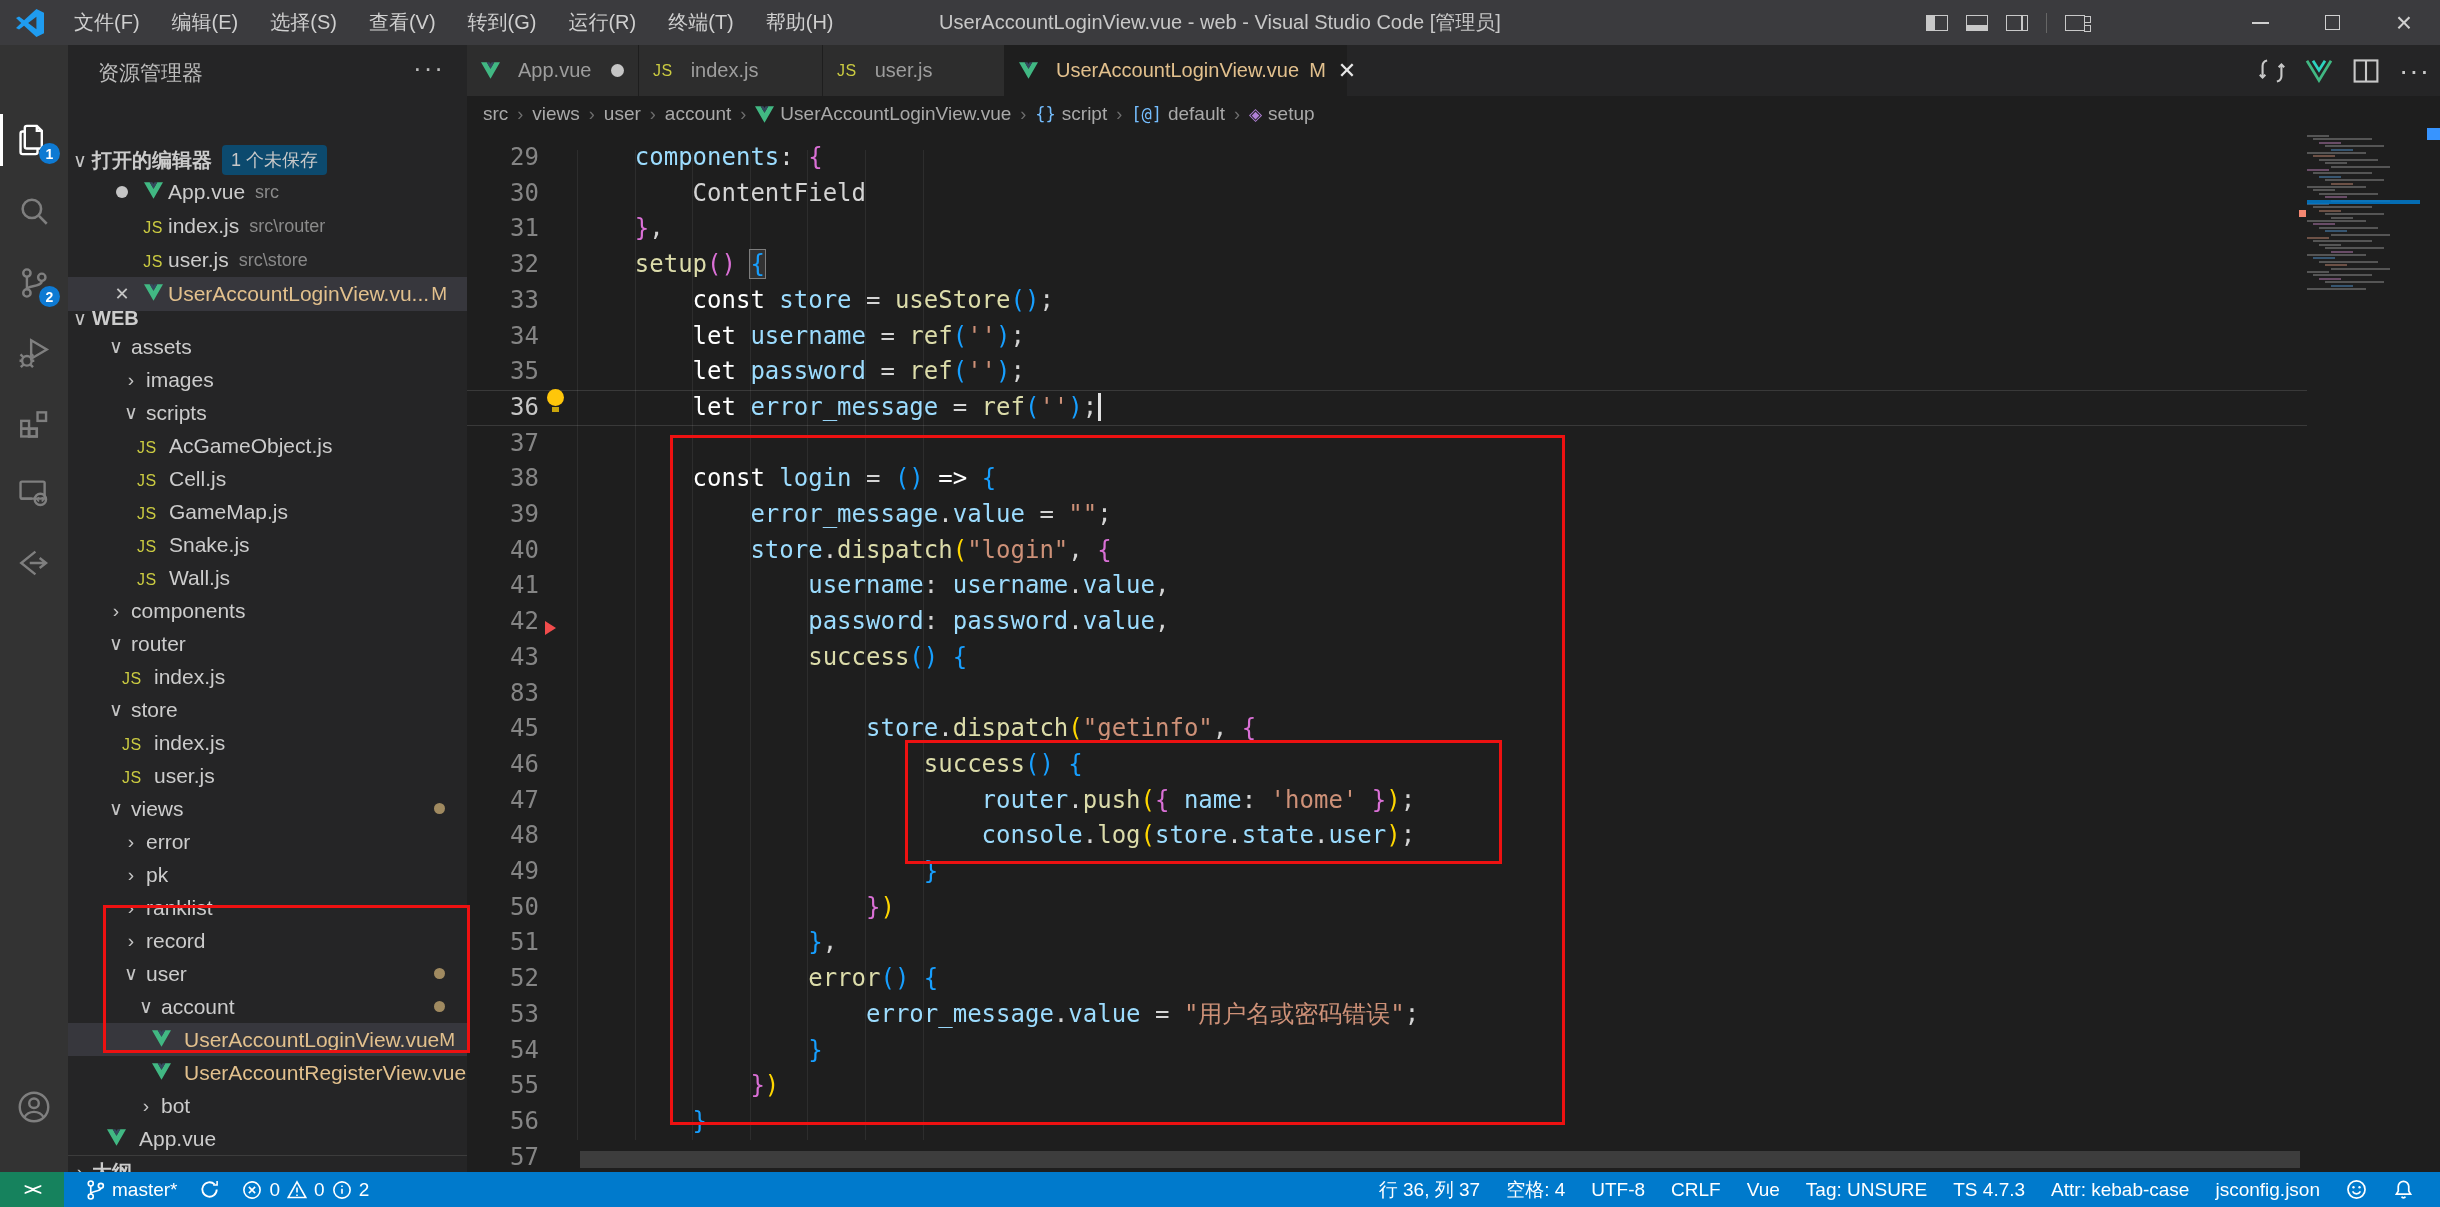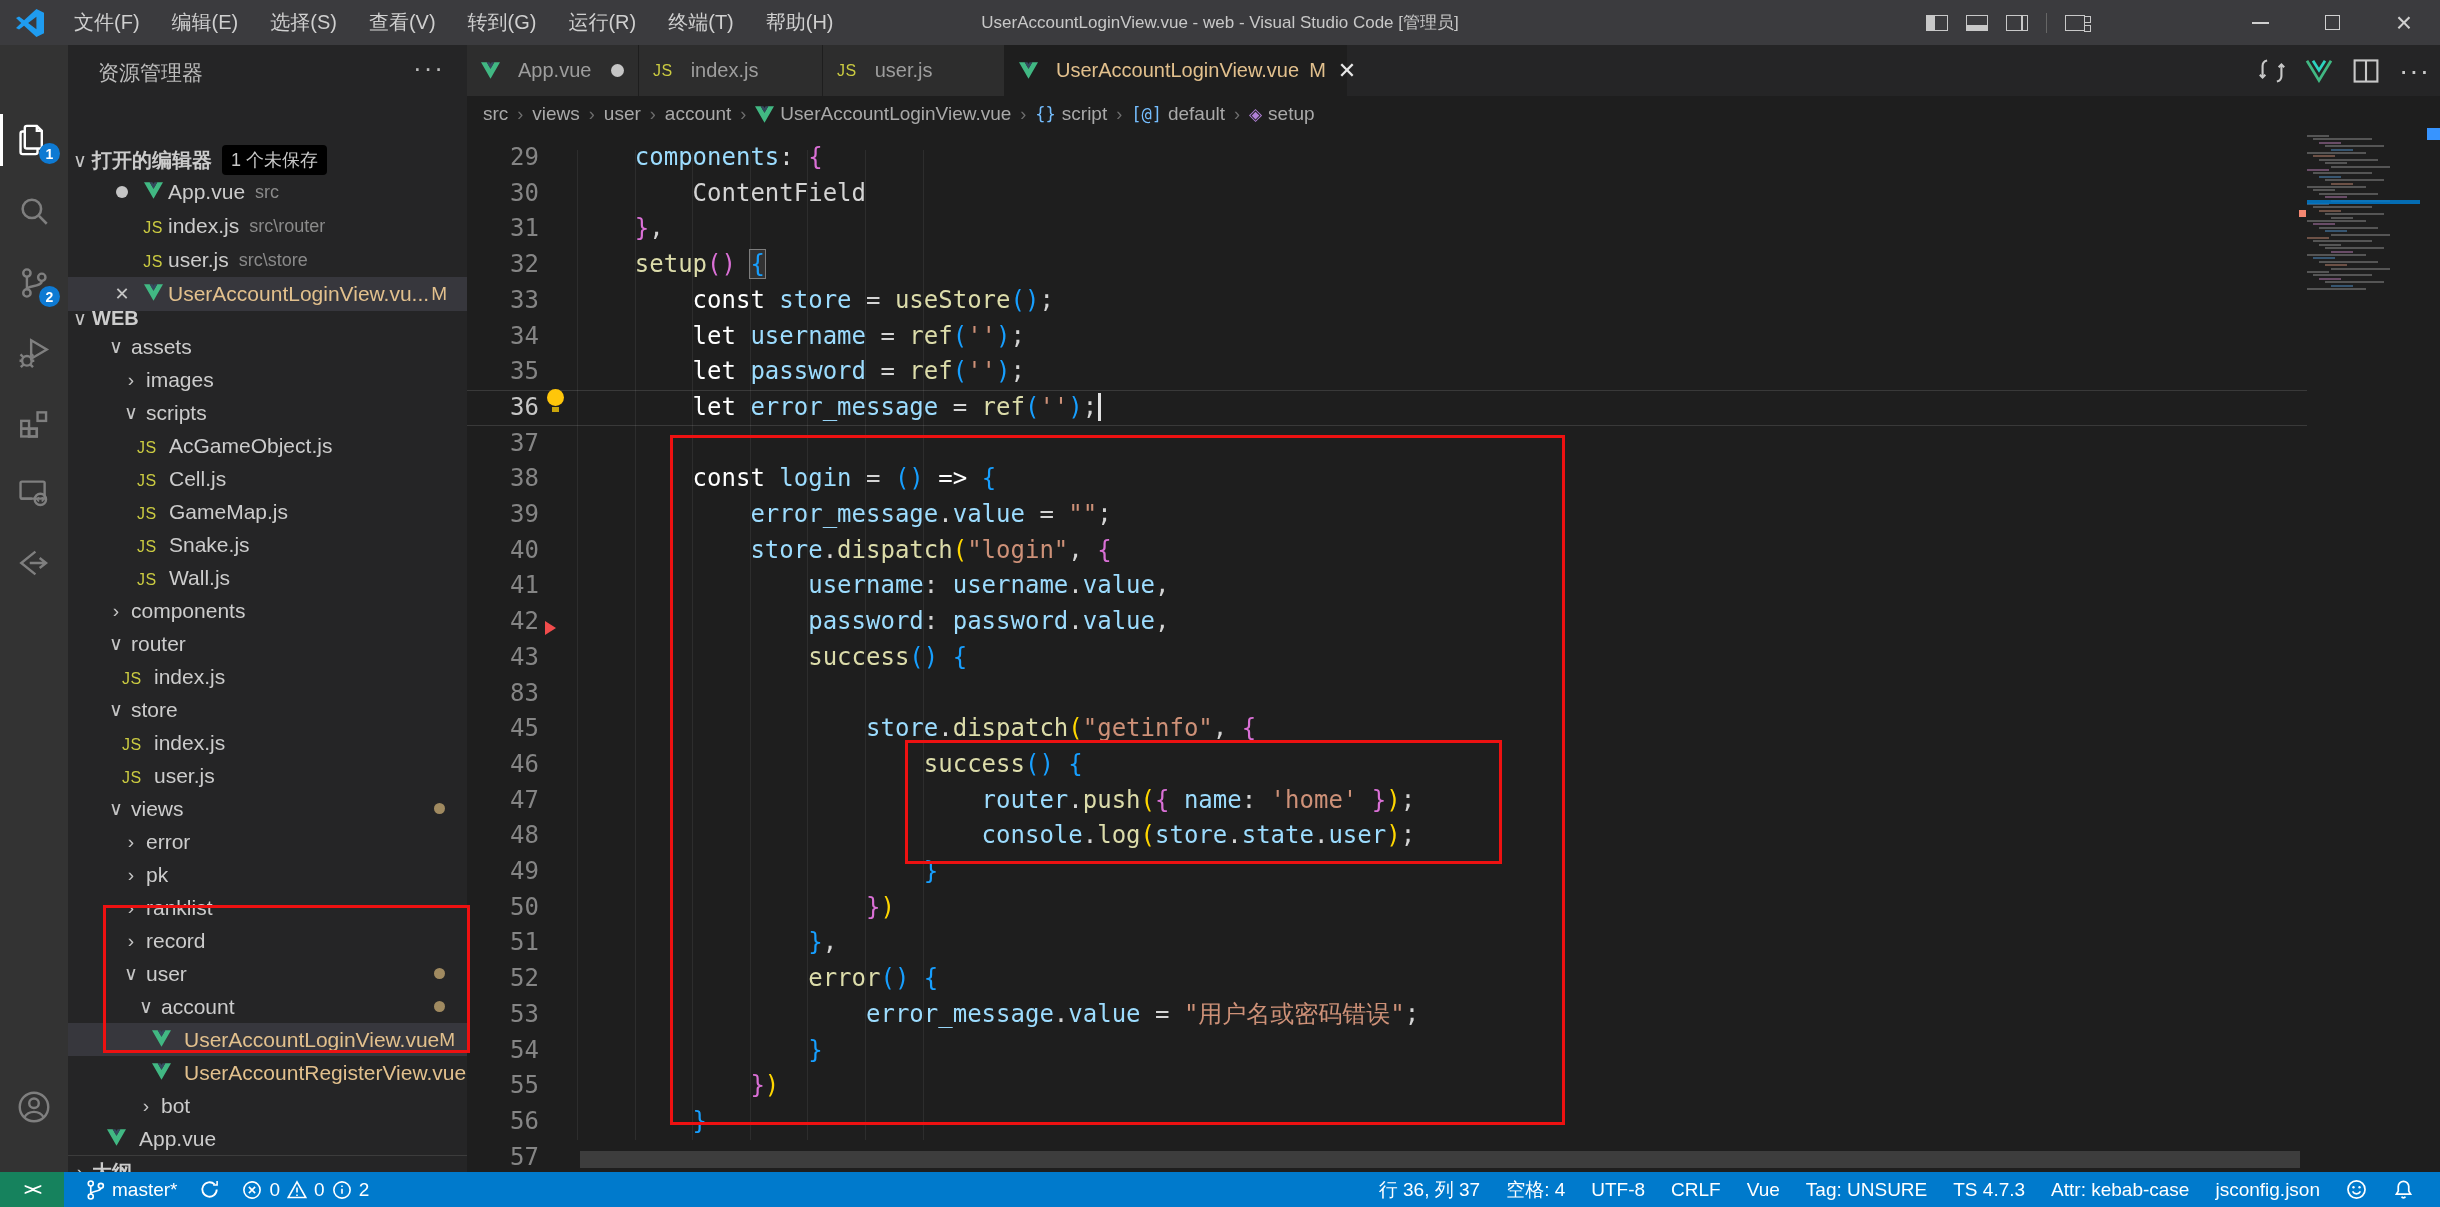--- a/index.html
+++ b/index.html
@@ -5,21 +5,21 @@
   * { margin:0; padding:0; box-sizing:border-box; }
   html,body { width:2440px; height:1207px; overflow:hidden; background:#1e1e1e;
               font-family:"Liberation Sans","DejaVu Sans",sans-serif; color:#cccccc; }
 
   
   #titlebar { position:absolute; left:0; top:0; width:2440px; height:45px; background:#3b3b3e;
               display:flex; align-items:center; }
   #vscode-logo { margin-left:16px; width:28px; height:28px; flex:none; }
   #menubar { display:flex; margin-left:14px; }
   .menu-item { padding:0 16px; font-size:20px; color:#cfcfcf; line-height:45px; cursor:default; }
-  #window-title { position:absolute; left:50%; transform:translateX(-50%); font-size:17px; color:#c8c8c8; white-space:nowrap; }
+  #window-title { position:absolute; left:50%; transform:translateX(-50%); font-size:20px; color:#c8c8c8; white-space:nowrap; }
   #layout-icons { position:absolute; right:355px; top:0; height:45px; display:flex; align-items:center; gap:18px; }
   .lay-box { width:22px; height:16px; border:1.6px solid #c8c8c8; position:relative; }
   .lay-box.left::before  { content:""; position:absolute; left:0; top:0; width:8px; height:100%; background:#c8c8c8; }
   .lay-box.bottom::before{ content:""; position:absolute; left:0; bottom:0; width:100%; height:5px; background:#c8c8c8; }
   .lay-box.right::before { content:""; position:absolute; right:4px; top:0; width:1.6px; height:100%; background:#c8c8c8; }
   .lay-sep { width:1px; height:20px; background:#666; }
   .lay-custom { width:20px; height:16px; border:1.6px solid #c8c8c8; position:relative; }
   .lay-custom::before { content:""; position:absolute; right:-7px; top:0px; width:5px; height:5px; border:1.4px solid #c8c8c8; }
   .lay-custom::after  { content:""; position:absolute; right:-7px; top:9px; width:5px; height:5px; border:1.4px solid #c8c8c8; }
   #window-controls { position:absolute; right:0; top:0; height:45px; display:flex; }
@@ -36,21 +36,21 @@
   .badge { position:absolute; right:8px; bottom:8px; min-width:21px; height:21px; border-radius:11px; background:#0e7ad3;
            color:#fff; font-size:14px; font-weight:bold; display:flex; align-items:center; justify-content:center; padding:0 4px; }
 
   
   #sidebar { position:absolute; left:68px; top:45px; width:399px; height:1127px; background:#252526; overflow:hidden; }
   #sidebar-title-row { position:absolute; left:0; top:0; width:100%; height:50px; }
   #sidebar-title { position:absolute; left:30px; top:14px; font-size:21px; color:#bbbbbb; }
   #sidebar-more { position:absolute; right:22px; top:8px; font-size:26px; color:#bbbbbb; letter-spacing:2px; }
   .section-header { position:absolute; left:0; width:100%; font-weight:bold; font-size:20px; color:#cccccc; display:flex; align-items:center; }
   .chev { display:inline-block; width:24px; text-align:center; color:#c5c5c5; font-weight:normal; font-size:19px; }
-  .oe-badge { margin-left:10px; background:#000000; color:#c8c8c8; font-weight:normal; font-size:18px; padding:3px 9px; border-radius:4px; }
+  .oe-badge { margin-left:10px; background:#0c4a6e; color:#c8c8c8; font-weight:normal; font-size:18px; padding:3px 9px; border-radius:4px; }
   .side-row { position:absolute; left:0; width:399px; height:34px; display:flex; align-items:center; font-size:21px; color:#cccccc; white-space:nowrap; }
   .side-row.sel { background:#37373d; }
   .row-slot { width:32px; flex:none; text-align:center; color:#c5c5c5; font-size:18px; }
   .dirty-dot { display:inline-block; width:12px; height:12px; border-radius:50%; background:#c5c5c5; }
   .js-badge { color:#cbcb41; font-weight:normal; font-size:16px; letter-spacing:0.5px; }
   .vue-ic { width:19px; height:17px; display:inline-block; }
   .file-ic { width:30px; flex:none; text-align:center; }
   .dim-path { color:#8a8a8a; font-size:18px; margin-left:10px; }
   .mod-name { color:#e2c08d; }
   .m-badge { color:#e2c08d; font-size:19px; margin-left:auto; margin-right:20px; }

